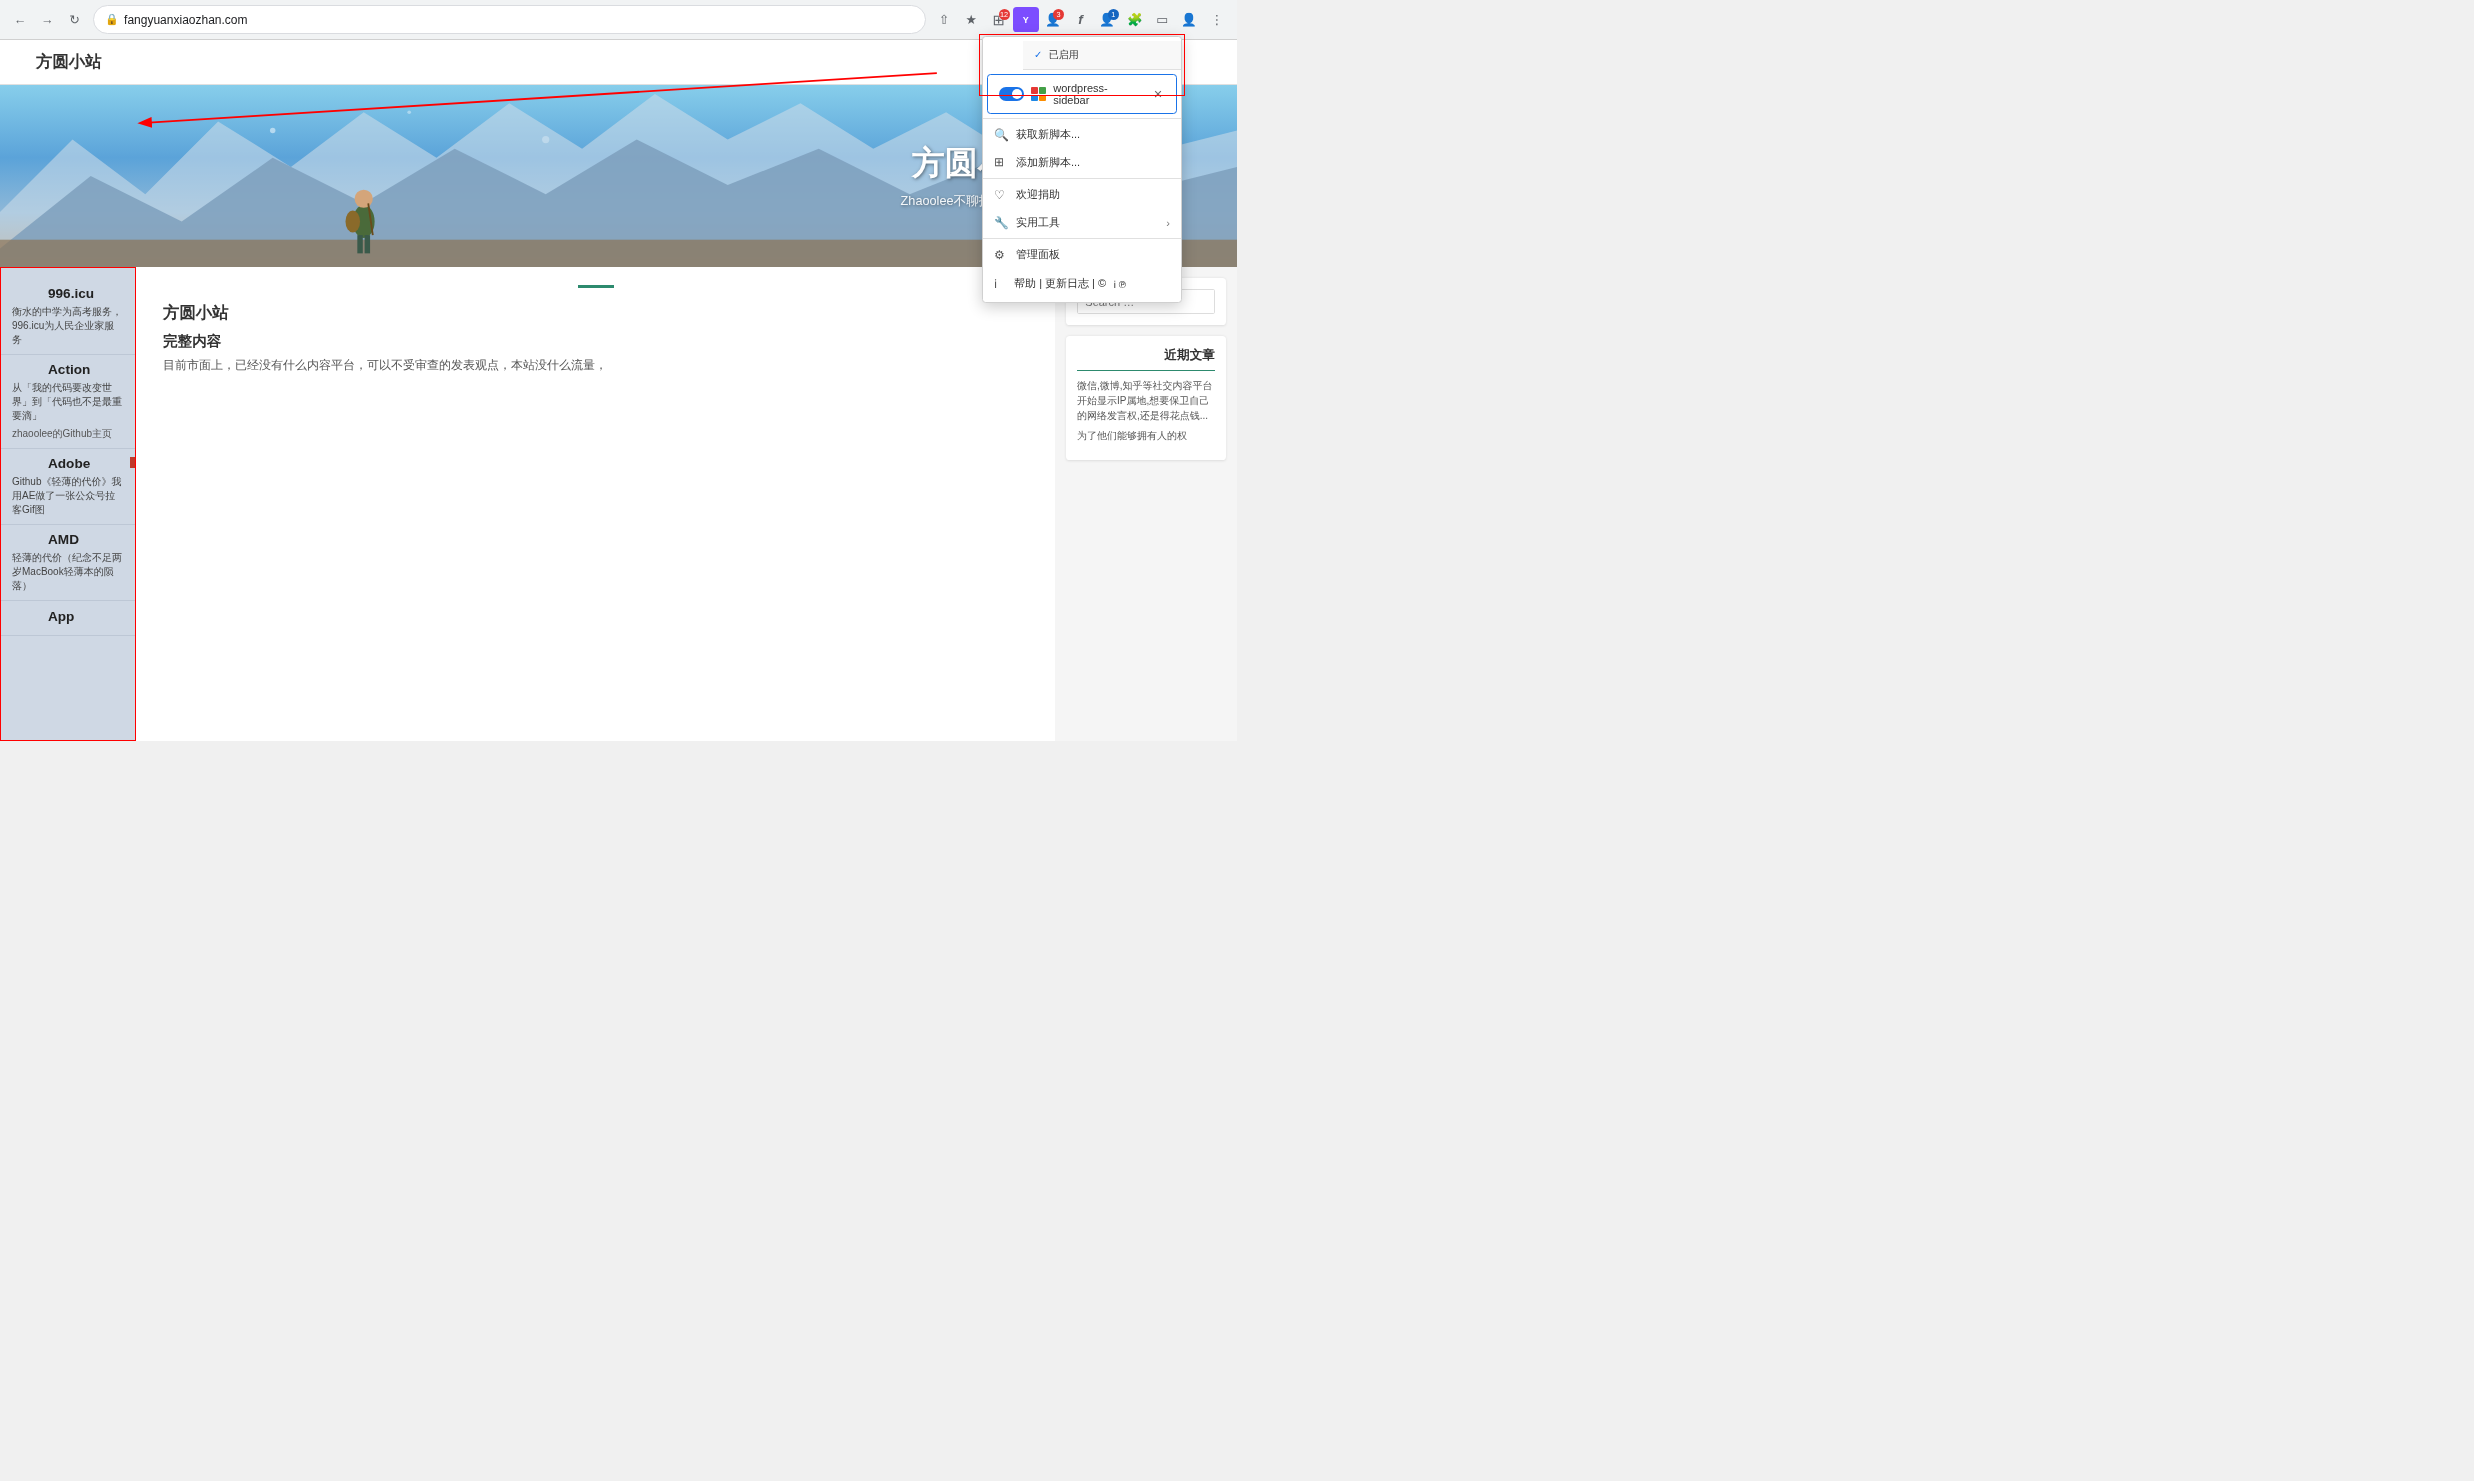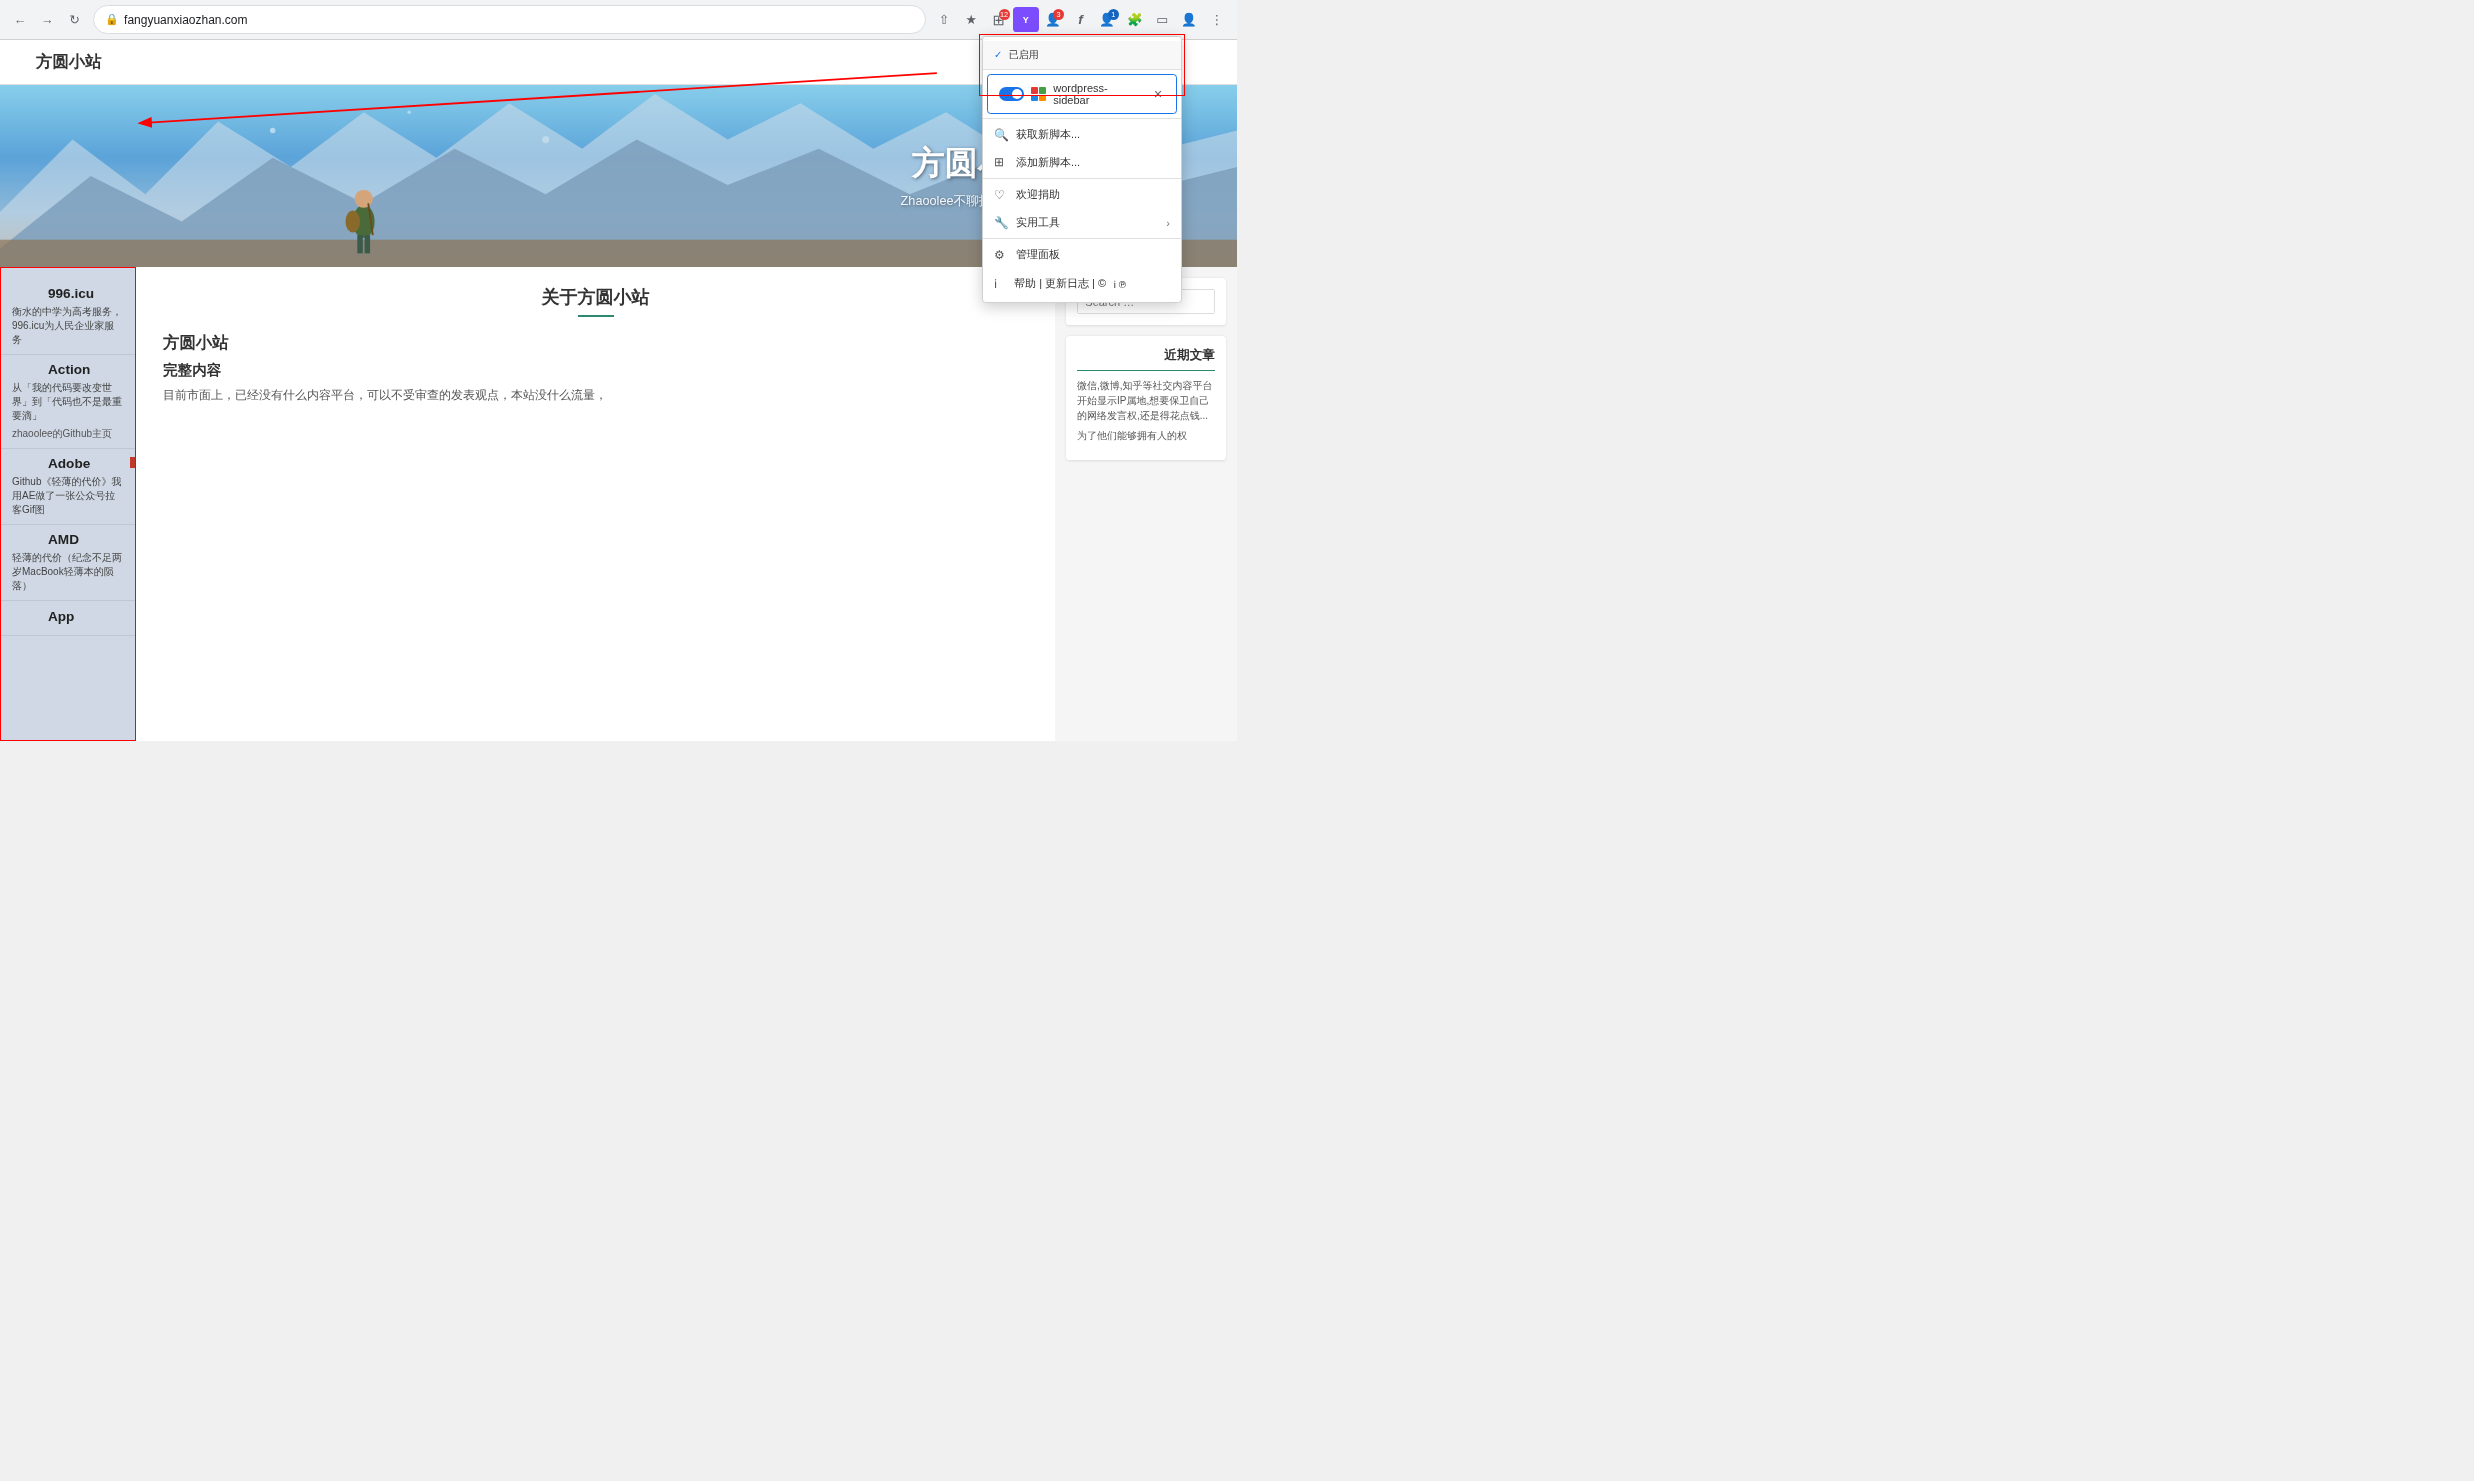--- a/index.html
+++ b/index.html
@@ -302,20 +302,21 @@
       z-index: 1000;
       padding: 3.6px 0;
     }
 
     .ext-header {
       padding: 7.3px 11px;
       background: #f8f8f8;
       border-bottom: 0.9px solid #e0e0e0;
       font-size: 10px;
       color: #333;
+      margin-left: 40px;
     }
 
     .ext-enabled-item {
       padding: 7.3px 11px;
       display: flex;
       align-items: center;
       gap: 7.3px;
       border: 1.4px solid #1a73e8;
       margin: 3.6px;
       border-radius: 3.6px;
@@ -520,21 +521,20 @@
           <div class="sidebar-item-title">AMD</div>
           <div class="sidebar-item-desc">轻薄的代价（纪念不足两岁MacBook轻薄本的陨落）</div>
         </div>
 
         <div class="sidebar-item">
           <div class="sidebar-item-title">App</div>
         </div>
       </div>
 
       <div class="content-area">
-        <h2 class="content-section-title">关于方圆小站</h2>
         <div class="content-divider"></div>
 
         <h3 class="content-heading">方圆小站</h3>
 
         <h4 class="content-section-heading">完整内容</h4>
         <p class="content-text">目前市面上，已经没有什么内容平台，可以不受审查的发表观点，本站没什么流量，</p>
       </div>
 
       <div class="sidebar-right">
         <div class="search-box-container">

